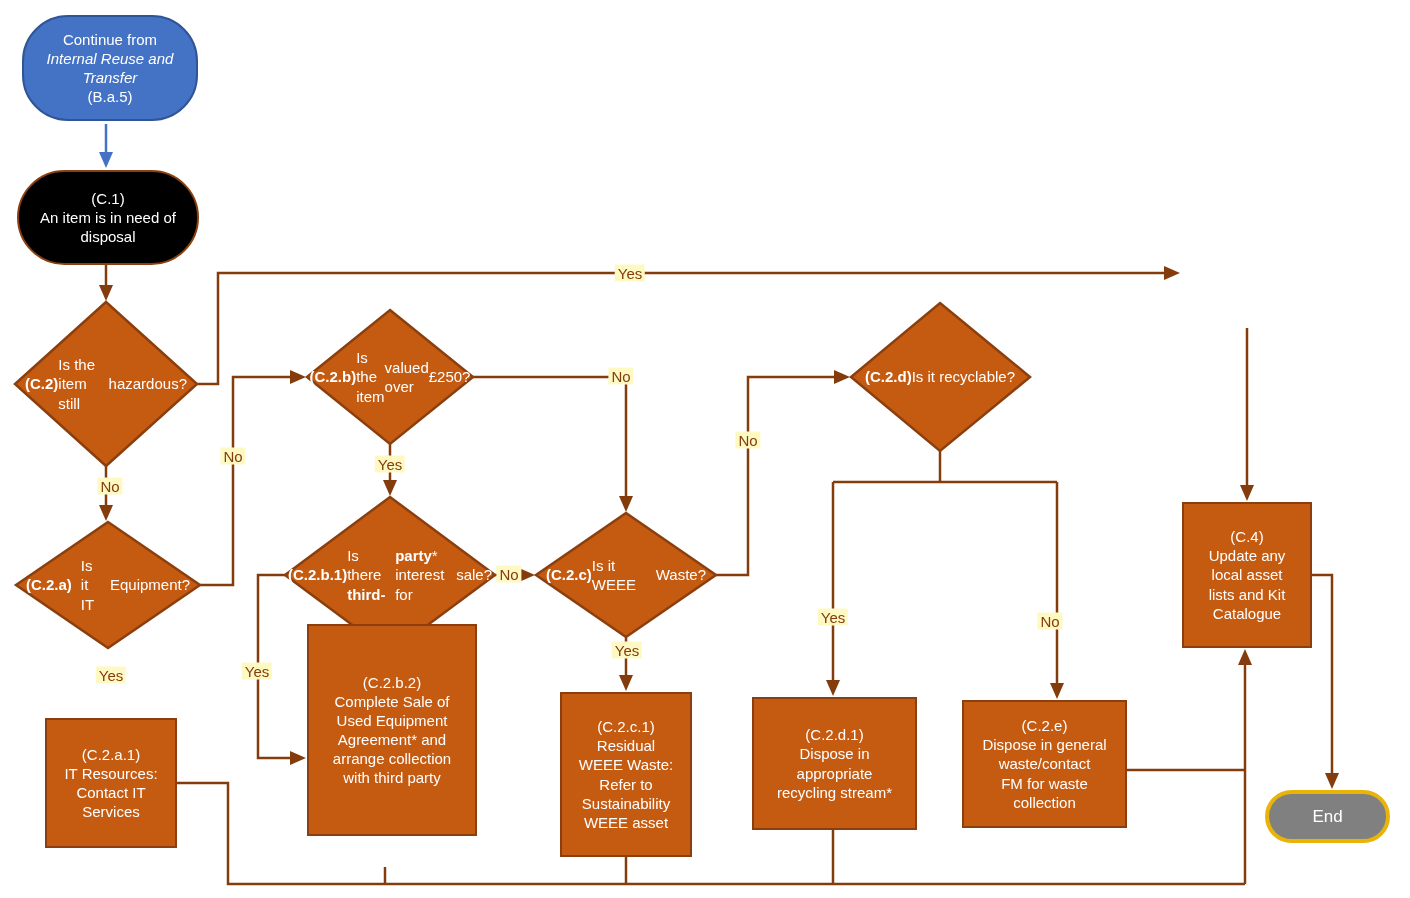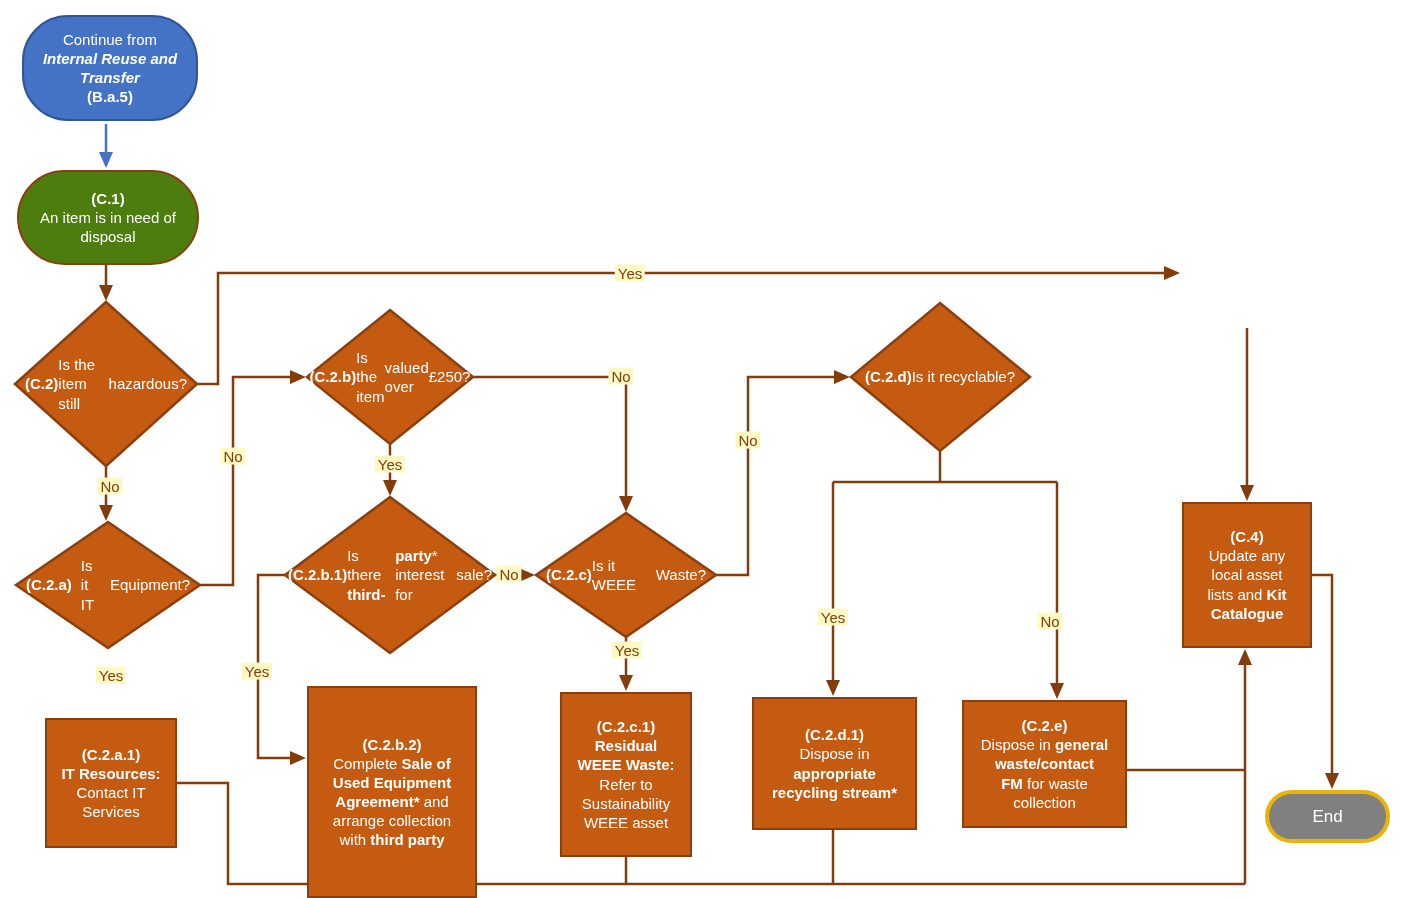--- a/index.html
+++ b/index.html
@@ -10,24 +10,24 @@
     font-family:"Liberation Sans", sans-serif;
     overflow:hidden;
   }
   #wires{position:absolute;left:0;top:0;width:1410px;height:898px;}
   .node{
     position:absolute;
     display:flex;flex-direction:column;align-items:center;justify-content:center;
     color:#ffffff;font-size:15px;line-height:1.27;text-align:center;
     box-sizing:border-box;
   }
-  .node .b{font-weight:bold;}
+  .node .b{font-weight:normal;}
   .node .i{font-style:italic;}
   .rect{background:#C55A11;border:2.5px solid #8B3F0E;}
-  .stadium{background:#4d7c0f;border:2.5px solid #8B3F0E;border-radius:60px;}
+  .stadium{background:#000000;border:2.5px solid #8B3F0E;border-radius:60px;}
   .start{background:#4472C4;border-color:#2F5597;border-radius:46px;}
   .endnode{background:#808080;border:4px solid #eab308;border-radius:27px;font-size:17px;}
   .diamond-label{
     position:absolute;display:flex;flex-direction:row;align-items:center;justify-content:center;
     color:#ffffff;font-size:15px;line-height:1.27;text-align:left;
   }
   .diamond-label .b{font-weight:bold;}
   .edge-label{
     position:absolute;transform:translate(-50%,-50%);
     background:#fef9c3;color:#843C0C;font-size:15px;padding:0 3px;white-space:nowrap;
@@ -100,21 +100,21 @@
       <div><span>local asset</span></div>
       <div><span>lists and </span><span class="b">Kit</span></div>
       <div><span class="b">Catalogue</span></div>
     </div>
   <div class="node rect" style="left:45px;top:718px;width:132px;height:130px;">
       <div><span class="b">(C.2.a.1)</span></div>
       <div><span class="b">IT Resources:</span></div>
       <div><span>Contact IT</span></div>
       <div><span>Services</span></div>
     </div>
-  <div class="node rect" style="left:307px;top:686px;width:170px;height:212px;">
+  <div class="node rect" style="left:307px;top:624px;width:170px;height:212px;">
       <div><span class="b">(C.2.b.2)</span></div>
       <div><span>Complete </span><span class="b">Sale of</span></div>
       <div><span class="b">Used Equipment</span></div>
       <div><span class="b">Agreement*</span><span> and</span></div>
       <div><span>arrange collection</span></div>
       <div><span>with </span><span class="b">third party</span></div>
     </div>
   <div class="node rect" style="left:560px;top:692px;width:132px;height:165px;">
       <div><span class="b">(C.2.c.1)</span></div>
       <div><span class="b">Residual</span></div>

